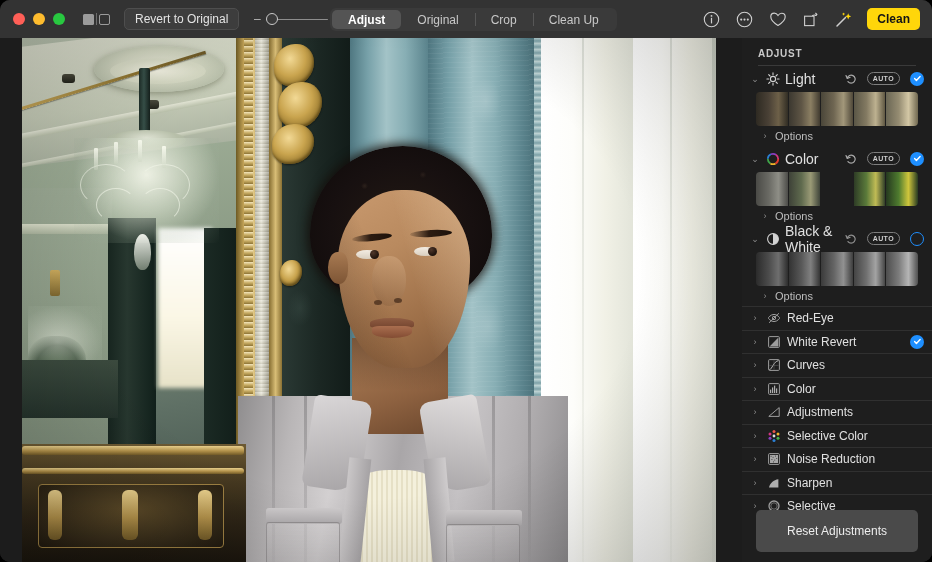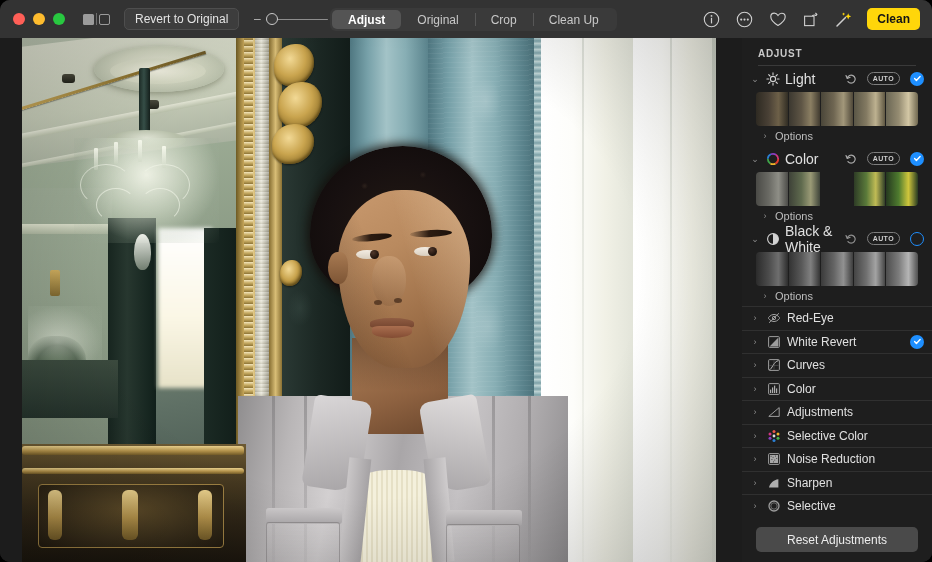--- a/index.html
+++ b/index.html
@@ -483,21 +483,21 @@
     font-size: 11px; color: #bdbdbd;
   }
   .row {
     display: flex; align-items: center; gap: 6px;
     height: 23.5px; padding: 0 8px;
     border-top: 1px solid #303030;
   }
   .row .rlabel { font-size: 12px; color: #e0e0e0; flex: 1; }
   .resetwrap { position: absolute; left: 0; bottom: 10px; width: 190px; padding: 0 14px; }
   .resetbtn {
-    height: 25px; width: 100%;
+    height: 42px; width: 100%;
     background: #4a4a4a; border-radius: 5px;
     color: #ededed; font-size: 12px;
     display: flex; align-items: center; justify-content: center;
   }
 </style>
 </head>
 <body>
 
 <div id="app">
 

